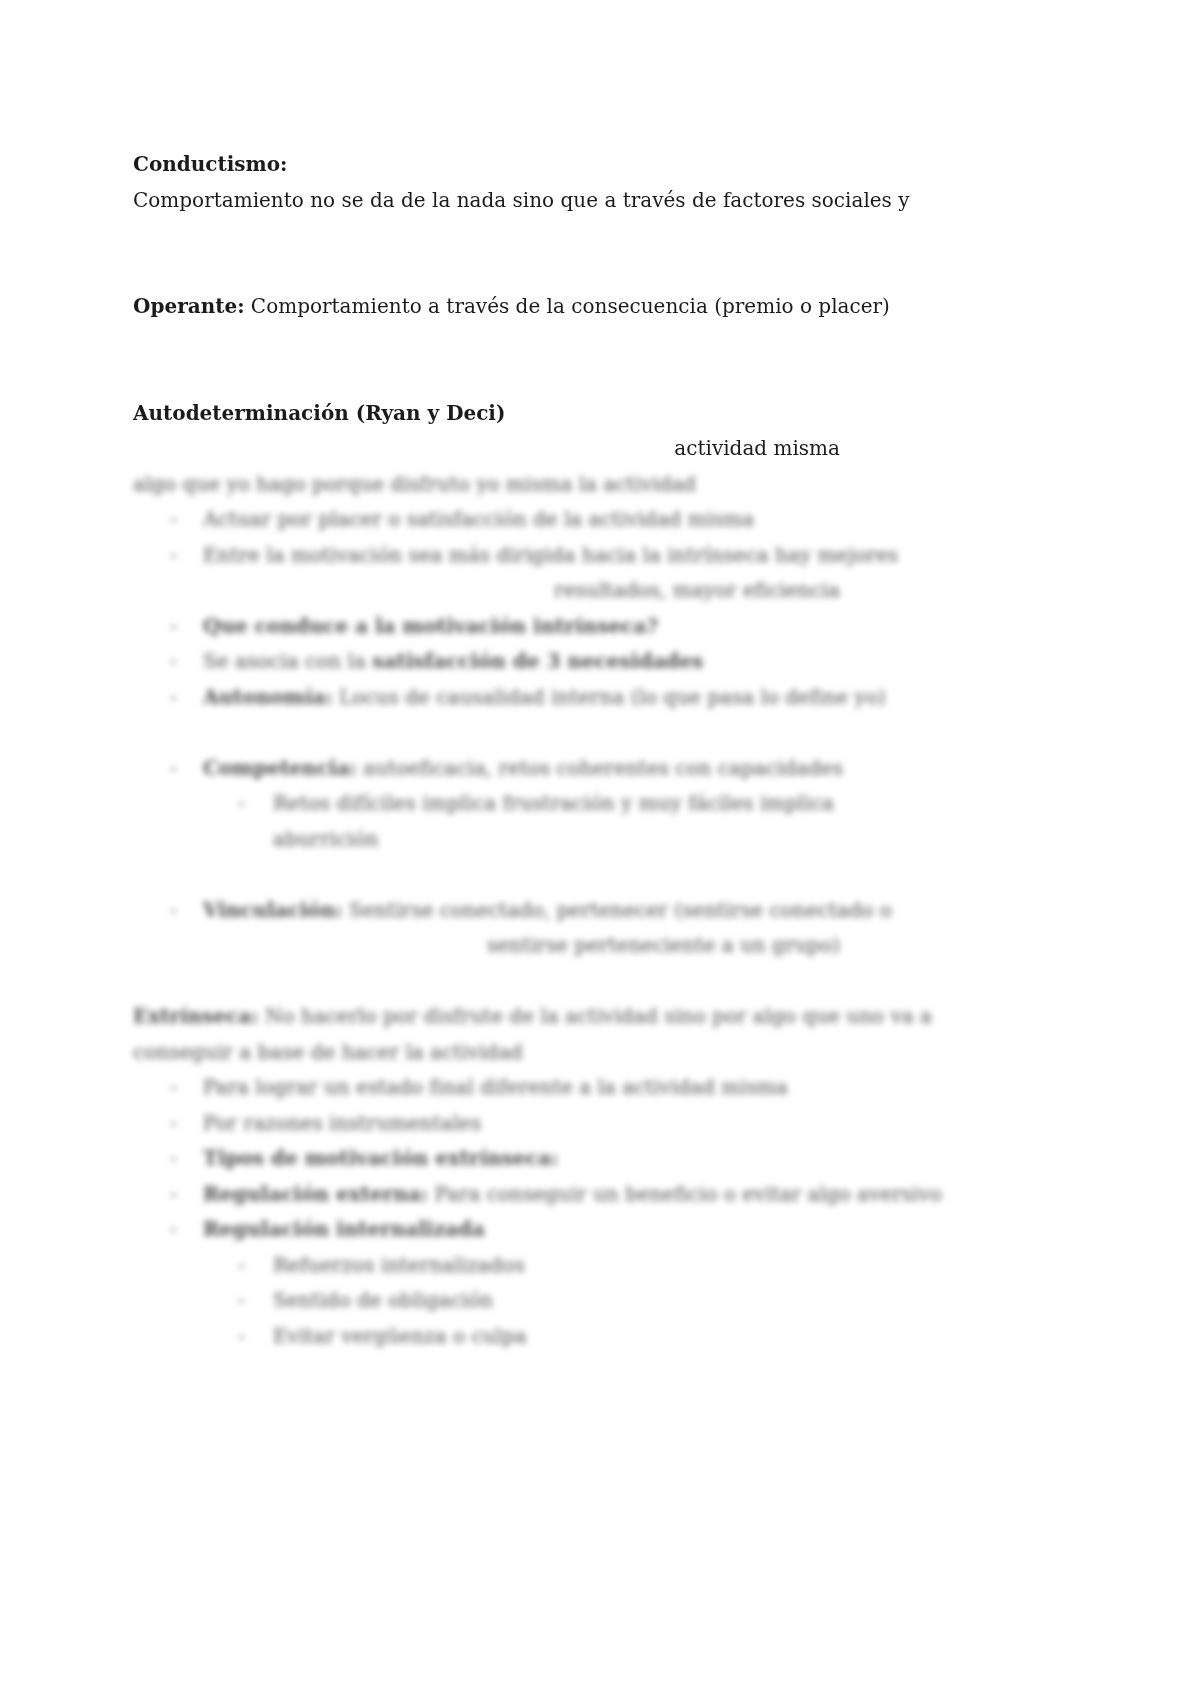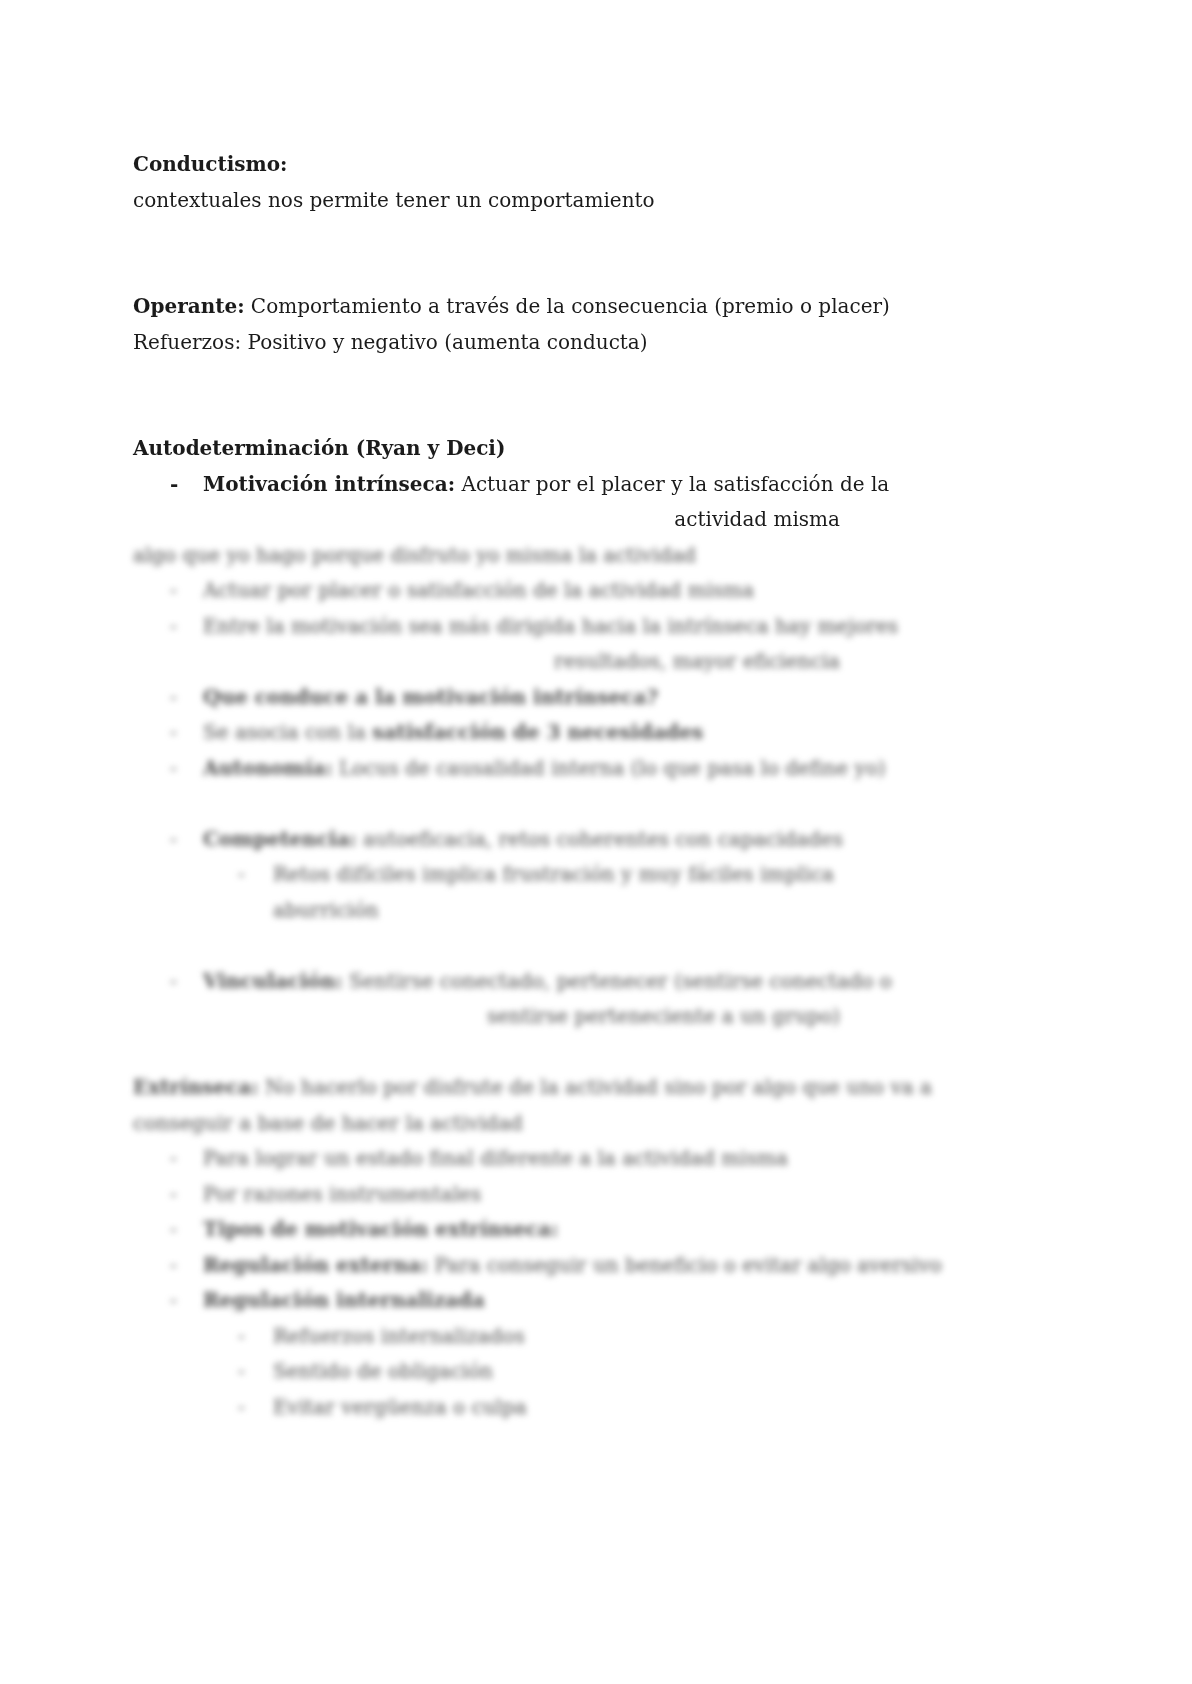--- a/index.html
+++ b/index.html
@@ -18,39 +18,37 @@
   .b2c{padding-left:140px;}
   .blank{height:35.5px;}
 </style>
 </head>
 <body>
 
 <div class="page">
 
   <div class="line"><span class="seg bold">Conductismo:</span></div>
 
+  <div class="line"><span class="seg">Comportamiento no se da de la nada sino que a través de factores sociales y</span></div>
 
-  <div class="line"><span class="seg">contextuales nos permite tener un comportamiento</span></div>
 
   <div class="line blank"></div>
 
 
   <div class="line blank"></div>
 
   <div class="line"><span class="seg bold">Operante:</span><span class="seg"> Comportamiento a través de la consecuencia (premio o placer)</span></div>
 
-  <div class="line"><span class="seg">Refuerzos: Positivo y negativo (aumenta conducta)</span></div>
 
 
   <div class="line blank"></div>
   <div class="line blank"></div>
 
   <div class="line"><span class="seg bold">Autodeterminación (Ryan y Deci)</span></div>
 
-  <div class="line b1"><span class="dash bold">-</span><span class="seg bold">Motivación intrínseca:</span><span class="seg"> Actuar por el placer y la satisfacción de la</span></div>
 
   <div class="line b1c"><span class="seg">actividad misma</span></div>
 
   <div class="line blur"><span class="seg">algo que yo hago porque disfruto yo misma la actividad</span></div>
 
   <div class="line b1 blur"><span class="dash">-</span><span class="seg">Actuar por placer o satisfacción de la actividad misma</span></div>
 
   <div class="line b1 blur"><span class="dash">-</span><span class="seg">Entre la motivación sea más dirigida hacia la intrínseca hay mejores</span></div>
 
   <div class="line b1c blur"><span class="seg">resultados, mayor eficiencia</span></div>

